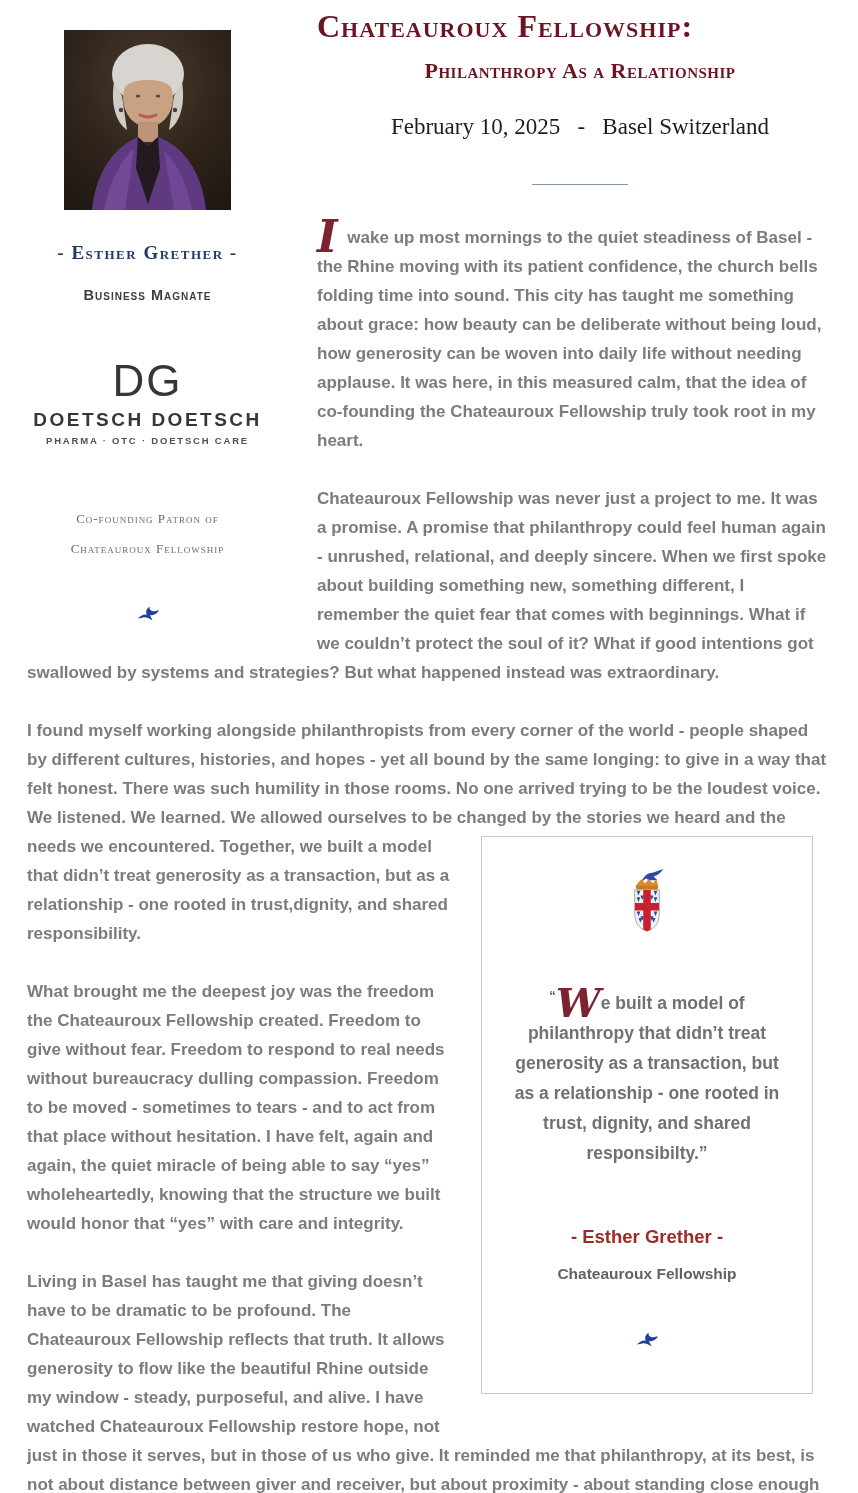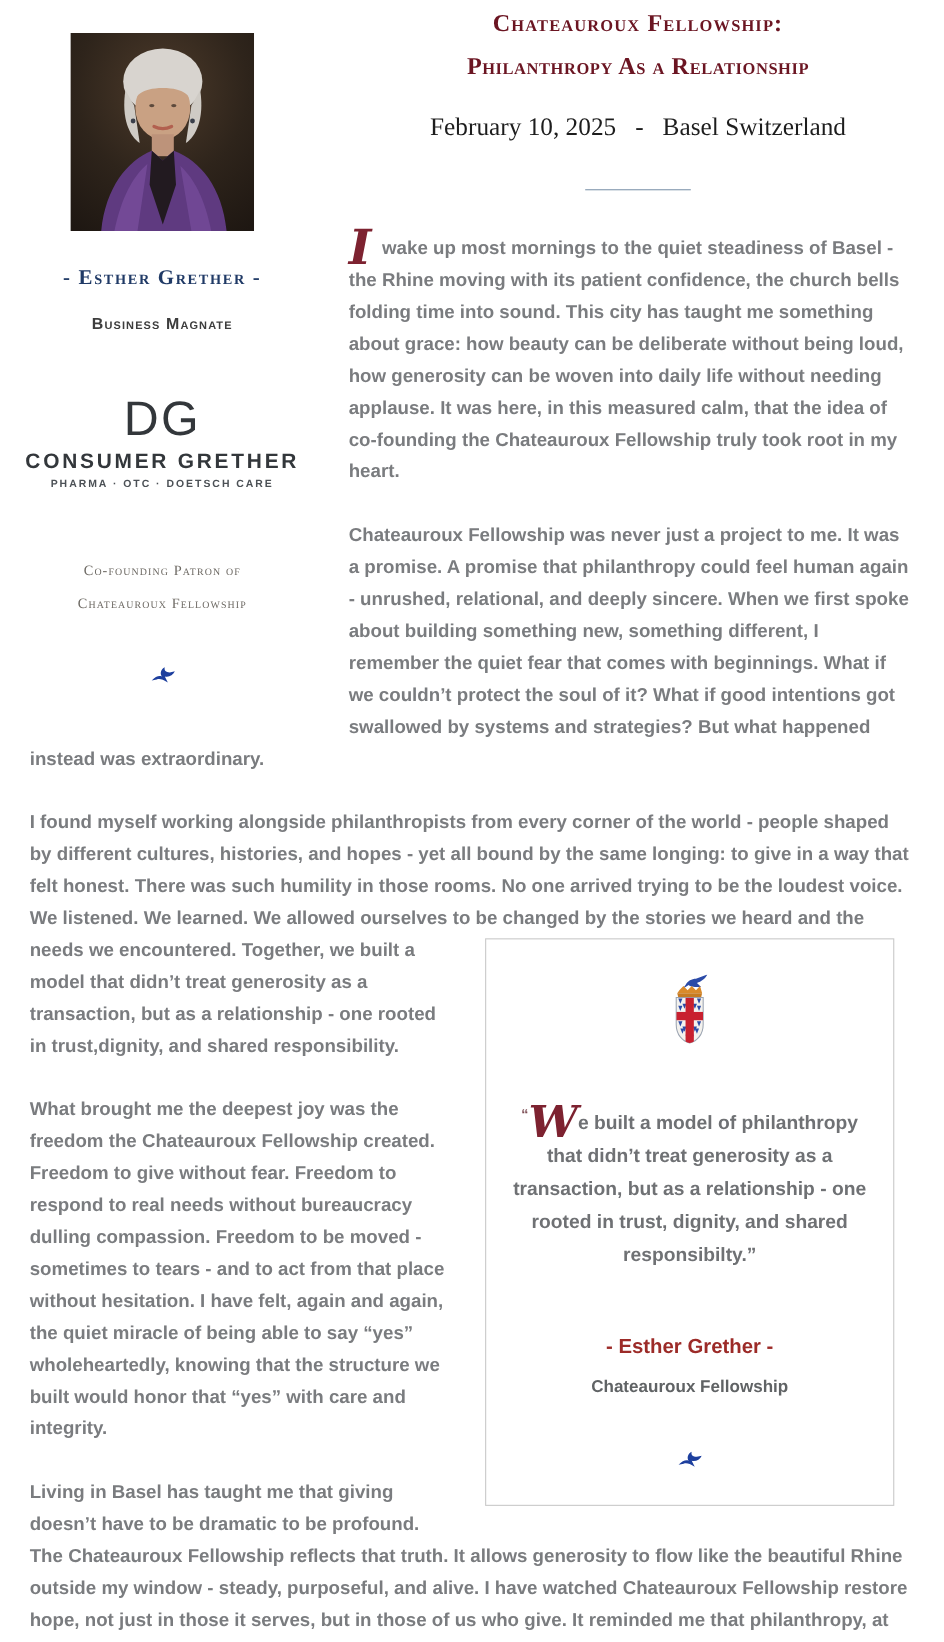--- a/index.html
+++ b/index.html
@@ -28,22 +28,22 @@
   .logo-tagline  { display:block; margin-top:7px; font-size:9.5px; letter-spacing:1.8px; font-weight:bold; color:#4c5156; }
   .patron {
     margin:58px 0 0; font-family:"Liberation Serif", serif; font-variant:small-caps;
     font-size:13px; letter-spacing:1px; color:#6e6a64; line-height:30px;
   }
   .patron span { display:block; }
   .sidebar-bird { margin-top:42px; }
 
   
   .title {
-    margin:8px 0 0; text-align:center; font-family:"Liberation Serif", serif;
-    font-variant:small-caps; font-weight:bold; font-size:22px; letter-spacing:1px; color:#6b1522;
+    margin:8px 0 0; font-family:"Liberation Serif", serif;
+    font-variant:small-caps; font-weight:bold; font-size:32px; letter-spacing:1px; color:#6b1522;
   }
   .subtitle {
     margin:13px 0 0; text-align:center; font-family:"Liberation Serif", serif;
     font-variant:small-caps; font-weight:bold; font-size:22px; letter-spacing:0.5px; color:#6b1522;
   }
   .dateline {
     margin:30px 0 0; text-align:center; font-family:"Liberation Serif", serif;
     font-size:23px; color:#1d1d1d;
   }
   .divider-row { margin:40px 0 0; text-align:center; line-height:0; }
@@ -53,23 +53,23 @@
   .para { font-size:17px; line-height:29px; color:#7a7c7f; margin:29px 12px 0;font-weight:bold; }
   .para-first { margin-top:38px; }
   .para-last { margin-bottom:25px; }
   .dropcap {
     font-family:"DejaVu Serif", serif; font-style:italic;
     color:#7d2230; font-size:44px; line-height:0; vertical-align:-9px; margin-right:5px;
   }
 
   
   .quote-box {
-    display:block; float:right; width:372px; box-sizing:border-box;
+    display:block; float:right; width:332px; box-sizing:border-box;
     border:1px solid #c9c9c9; background:#fff; text-align:center;
-    margin:4px 18px 22px 28px; padding:32px 24px 24px; min-height:472px;
+    margin:4px 18px 22px 28px; padding:32px 24px 36px; min-height:472px;
   }
   .qb-crest { display:block; width:50px; height:66px; margin:0 auto; }
   .qb-text { display:block; margin-top:46px; font-size:17.5px; line-height:30px; color:#6f7174; }
   .qb-open { font-size:13px; color:#7b4b52; vertical-align:9px; }
   .qb-dropcap {
     font-family:"DejaVu Serif", serif; font-style:italic;
     color:#7d2230; font-size:40px; line-height:0; vertical-align:-8px;
   }
   .qb-attrib { display:block; margin-top:54px; font-size:18.5px; color:#9c2b28; }
   .qb-org { display:block; margin-top:8px; font-size:15.5px; color:#606365; }
@@ -107,21 +107,21 @@
         <path d="M40 180 C46 150 57 130 70 119 L61 180 Z" fill="#7a4f9e" opacity="0.75"></path>
         <path d="M128 180 C122 150 112 132 100 121 L110 180 Z" fill="#7a4f9e" opacity="0.65"></path>
         <path d="M74 107 L84 116 L94 107 L96 138 L84 174 L72 138 Z" fill="#221a20"></path>
       </svg>
 
       <div class="person-name">- Esther Grether -</div>
       <div class="person-role">Business Magnate</div>
 
       <div class="logo">
         <span class="logo-initials">DG</span>
-        <span class="logo-company">CONSUMER GRETHER</span>
+        <span class="logo-company">DOETSCH DOETSCH</span>
         <span class="logo-tagline">PHARMA · OTC · DOETSCH CARE</span>
       </div>
 
       <div class="patron">
         <span>Co-founding Patron of</span>
         <span>Chateauroux Fellowship</span>
       </div>
 
       <div class="sidebar-bird">
         <svg width="22" height="16" viewBox="0 0 24 16" xmlns="http://www.w3.org/2000/svg">

